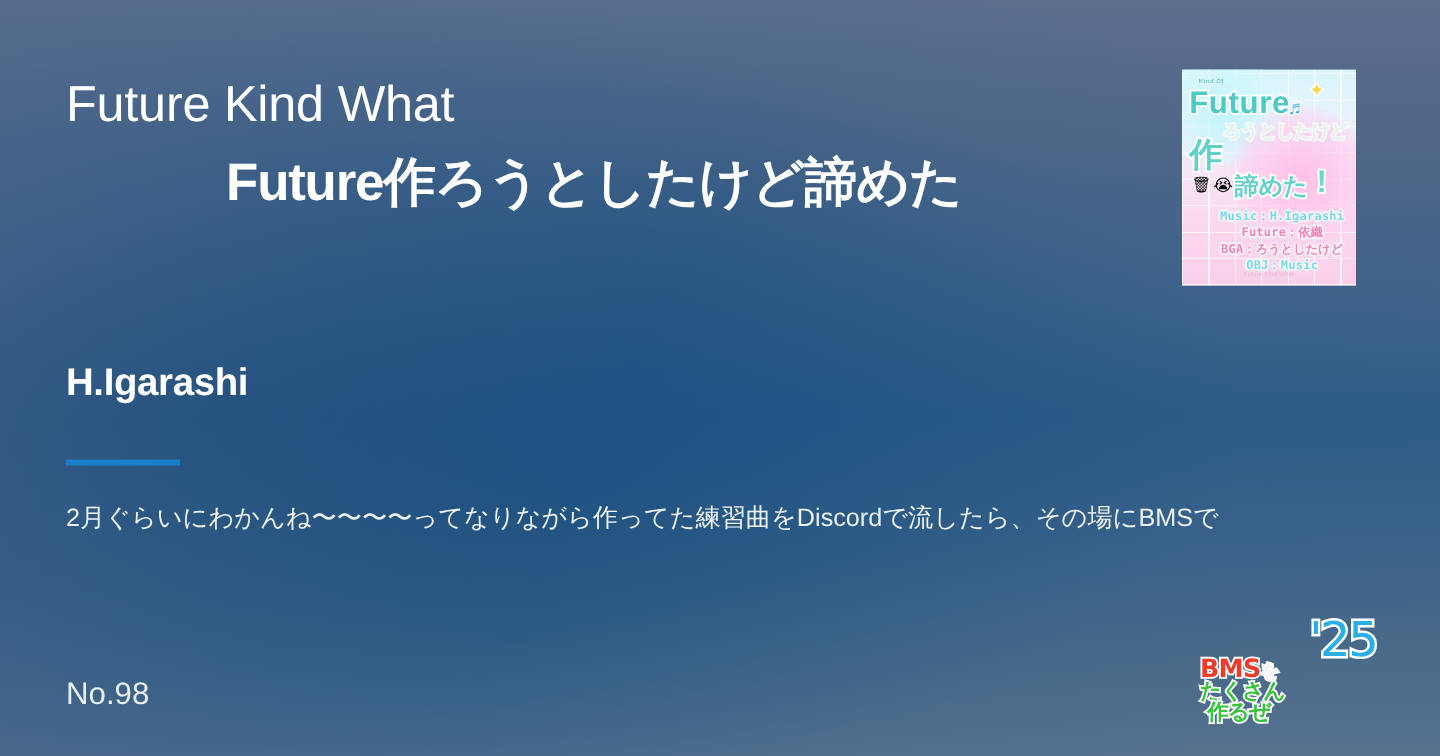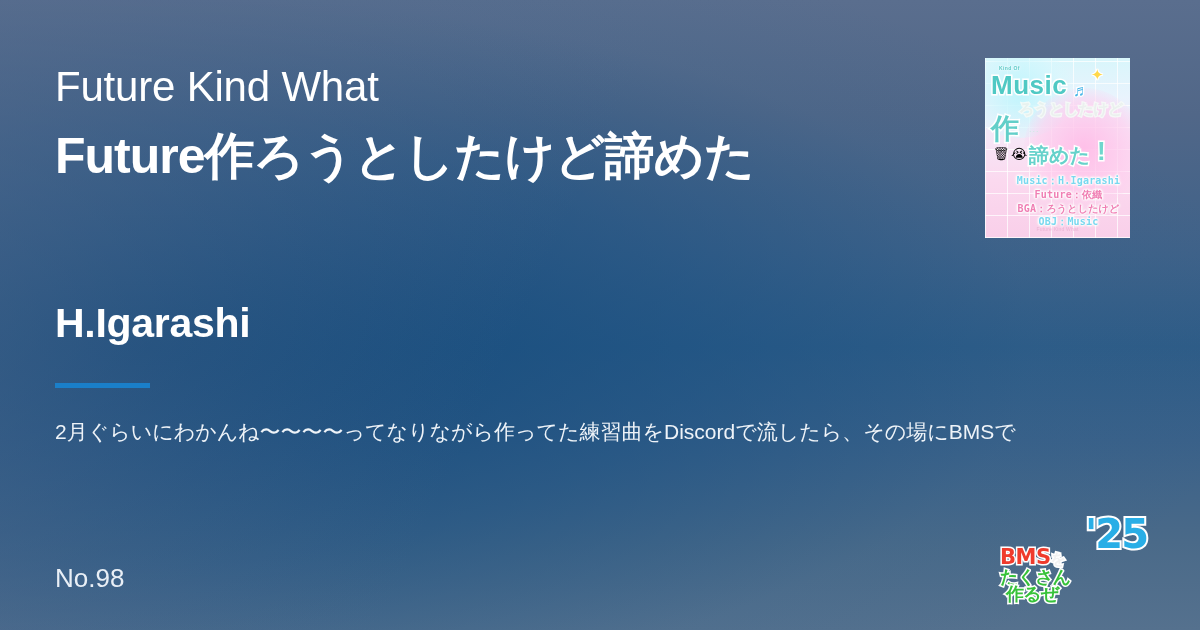--- a/index.html
+++ b/index.html
@@ -31,26 +31,26 @@
   
   .subtitle {
     position:absolute; left:55px; top:62px;
     font-size:42px; font-weight:400; color:#ffffff;
     letter-spacing:-0.2px; line-height:1.18;
     white-space:nowrap;
   }
   .title {
     position:absolute; left:55px; top:128px;
     width:880px;
-    font-size:50px; font-weight:700; color:#ffffff;
-    line-height:1.12; letter-spacing:-1px;
+    font-size:44px; font-weight:700; color:#ffffff;
+    line-height:1.12; letter-spacing:-1px;text-align:center;
   }
   .artist {
     position:absolute; left:55px; top:300px;
-    font-size:41px; font-weight:700; color:#ffffff;
+    font-size:32px; font-weight:700; color:#ffffff;
     letter-spacing:-0.3px;
   }
   .divider {
     position:absolute; left:55px; top:383px;
     width:95px; height:5px; background:#1a7fc9;
   }
   .description {
     position:absolute; left:55px; top:417px;
     width:1160px;
     font-size:21px; font-weight:400; color:#eef3f8;
@@ -183,21 +183,21 @@
   .bms-row1 .wo{ color:#f2f2f2; font-size:15px; }
   .bms-row2, .bms-row3{
     font-size:18px; letter-spacing:-0.8px;
     color:#37c23a;
     -webkit-text-stroke:3px #ffffff; paint-order:stroke fill;
     white-space:nowrap;
   }
   .bms-row3{ margin-left:6px; }
   .bms-year{
     position:absolute; right:-2px; top:6px;
-    font-size:40px; font-weight:700;
+    font-size:40px; font-weight:400;
     color:#29aee6; letter-spacing:-2px;
     -webkit-text-stroke:4px #ffffff; paint-order:stroke fill;
     font-family:"DejaVu Sans","Liberation Sans",sans-serif;
   }
 </style>
 </head>
 <body>
 
 <div id="card">
   <div class="content">
@@ -213,21 +213,21 @@
     <div class="description">2月ぐらいにわかんね〜〜〜〜ってなりながら作ってた練習曲をDiscordで流したら、その場にBMSで</div>
 
     <div class="number">No.98</div>
 
     <div class="album">
       <div class="gridlines"></div>
       <div class="blob2"></div>
       <div class="blob"></div>
 
       <div class="album-tag">Kind Of</div>
-      <div class="album-word-future">Music</div>
+      <div class="album-word-future">Future</div>
       <div class="album-note">♬</div>
       <div class="album-star">✦</div>
       <div class="album-line2">ろうとしたけど</div>
       <div class="album-word-tsuku">作</div>
       <div class="album-dots">...</div>
       <div class="album-emoji1">🗑</div>
       <div class="album-emoji2">😭</div>
       <div class="album-word-akirame">諦めた</div>
       <div class="album-bang">!</div>
 

